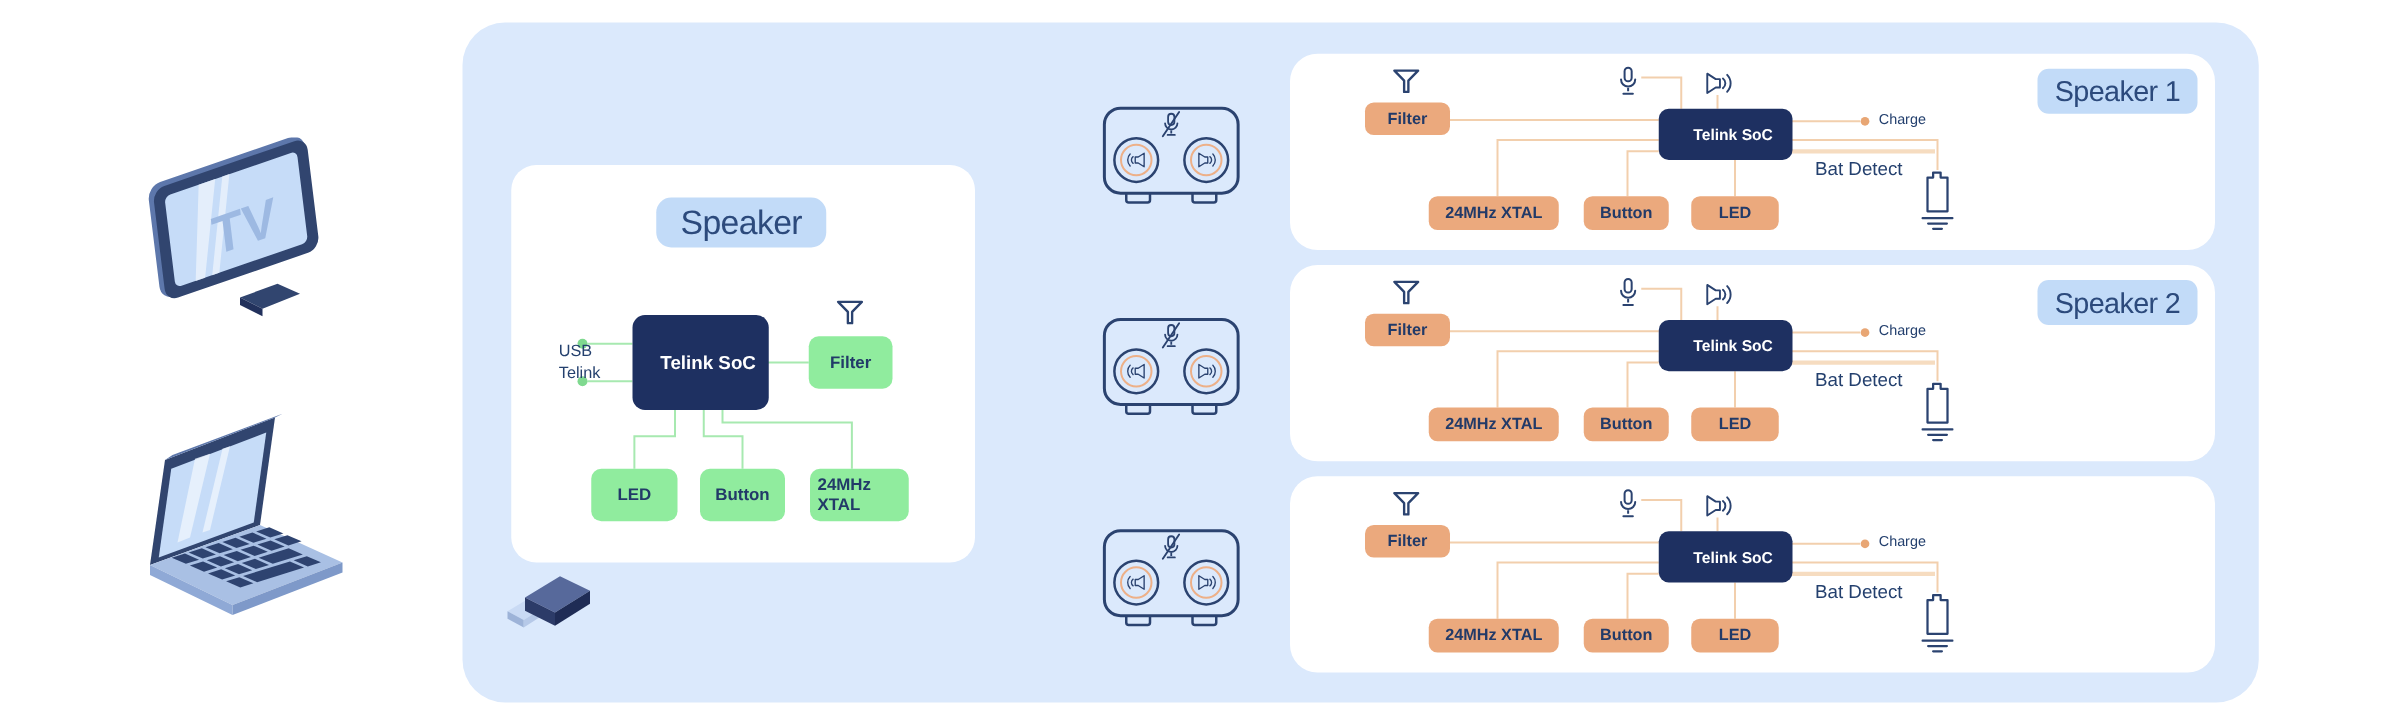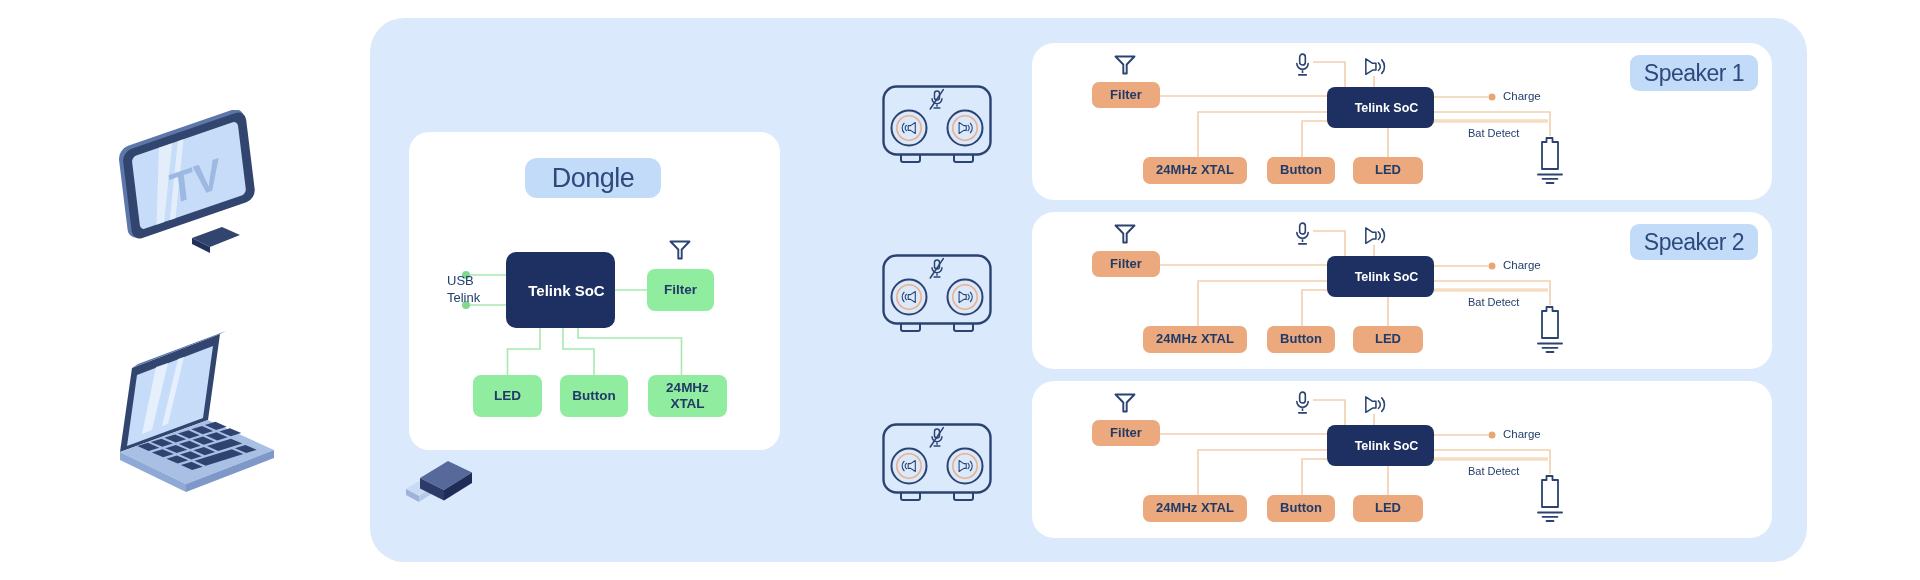--- a/index.html
+++ b/index.html
@@ -8,32 +8,32 @@
   .abs{position:absolute;}
   #container{position:absolute;left:370px;top:18px;width:1437px;height:544px;
              background:#dbe9fc;border-radius:34px;}
   .whitebox{position:absolute;background:#ffffff;border-radius:22px;}
   #dongle-box{left:39px;top:114px;width:371px;height:318px;border-radius:20px;}
   .panel{left:662px;width:740px;height:157px;}
   .badge{position:absolute;background:#c2dbf8;color:#2c4a7c;display:flex;align-items:center;
          justify-content:center;font-weight:500;letter-spacing:-0.5px;}
   .badge.dongle{left:116px;top:26px;width:136px;height:40px;border-radius:12px;font-size:27px;}
   .badge.speaker{left:598px;top:12px;width:128px;height:36px;border-radius:9px;font-size:23px;}
-  .blk{position:absolute;display:flex;align-items:center;justify-content:center;text-align:center;
+  .blk{position:absolute;display:flex;align-items:center;justify-content:center;
        font-weight:bold;color:#223a68;border-radius:8px;line-height:1.15;}
   .green{background:#90ec9e;font-size:13.5px;}
   .orange{background:#eba97d;font-size:13px;border-radius:7px;}
   .soc{position:absolute;display:flex;align-items:center;justify-content:center;
        background:#1e3061;color:#ffffff;font-weight:bold;border-radius:10px;padding-left:12px;}
   .soc.big{left:97px;top:120px;width:97px;height:76px;font-size:15px;}
   .soc.small{left:295px;top:44px;width:95px;height:41px;font-size:12.5px;border-radius:8px;}
   .lbl{position:absolute;font-weight:normal;color:#24406e;}
   #usb-label{left:38px;top:93px;font-size:13px;line-height:1.3;margin-top:48px;}
   .charge-lbl{left:471px;top:47px;font-size:11.5px;}
-  .bat-lbl{left:420px;top:84px;font-size:11px;margin-left:16px;}
+  .bat-lbl{left:420px;top:84px;font-size:15px;}
   svg{position:absolute;display:block;}
   svg.inline-def{position:absolute;width:0;height:0;}
 </style>
 </head>
 <body>
 
 <svg class="inline-def" aria-hidden="true">
   <defs>
     <symbol id="sym-antenna" viewBox="0 0 24 22">
       <path d="M2.5,2.5 H21.5 L13.7,10.5 V19.5 H10.3 V10.5 Z" fill="none" stroke="#2b4370" stroke-width="1.9" stroke-linejoin="round"></path>
@@ -125,21 +125,21 @@
           <path d="M61,173 H97"></path>
           <path d="M194,158 H238"></path>
           <path d="M131,196 V217 H98.5 V243"></path>
           <path d="M154,196 V217 H185 V243"></path>
           <path d="M169,196 V206 H272.5 V243"></path>
         </g>
         <circle cx="57" cy="143" r="4" fill="#7fd98f"></circle>
         <circle cx="57" cy="173" r="4" fill="#7fd98f"></circle>
       </svg>
       <div class="badge dongle">
-        <span>Dongle</span>
+        <span>Speaker</span>
       </div>
       <div class="lbl" id="usb-label">
         <div>USB</div>
         <div>Telink</div>
       </div>
       <div class="soc big">Telink SoC</div>
       <svg style="left:259px;top:107px" width="24" height="22">
           <use href="#sym-antenna" width="24" height="22"></use>
         </svg>
       <div class="blk green" style="left:238px;top:137px;width:67px;height:42px">Filter</div>

